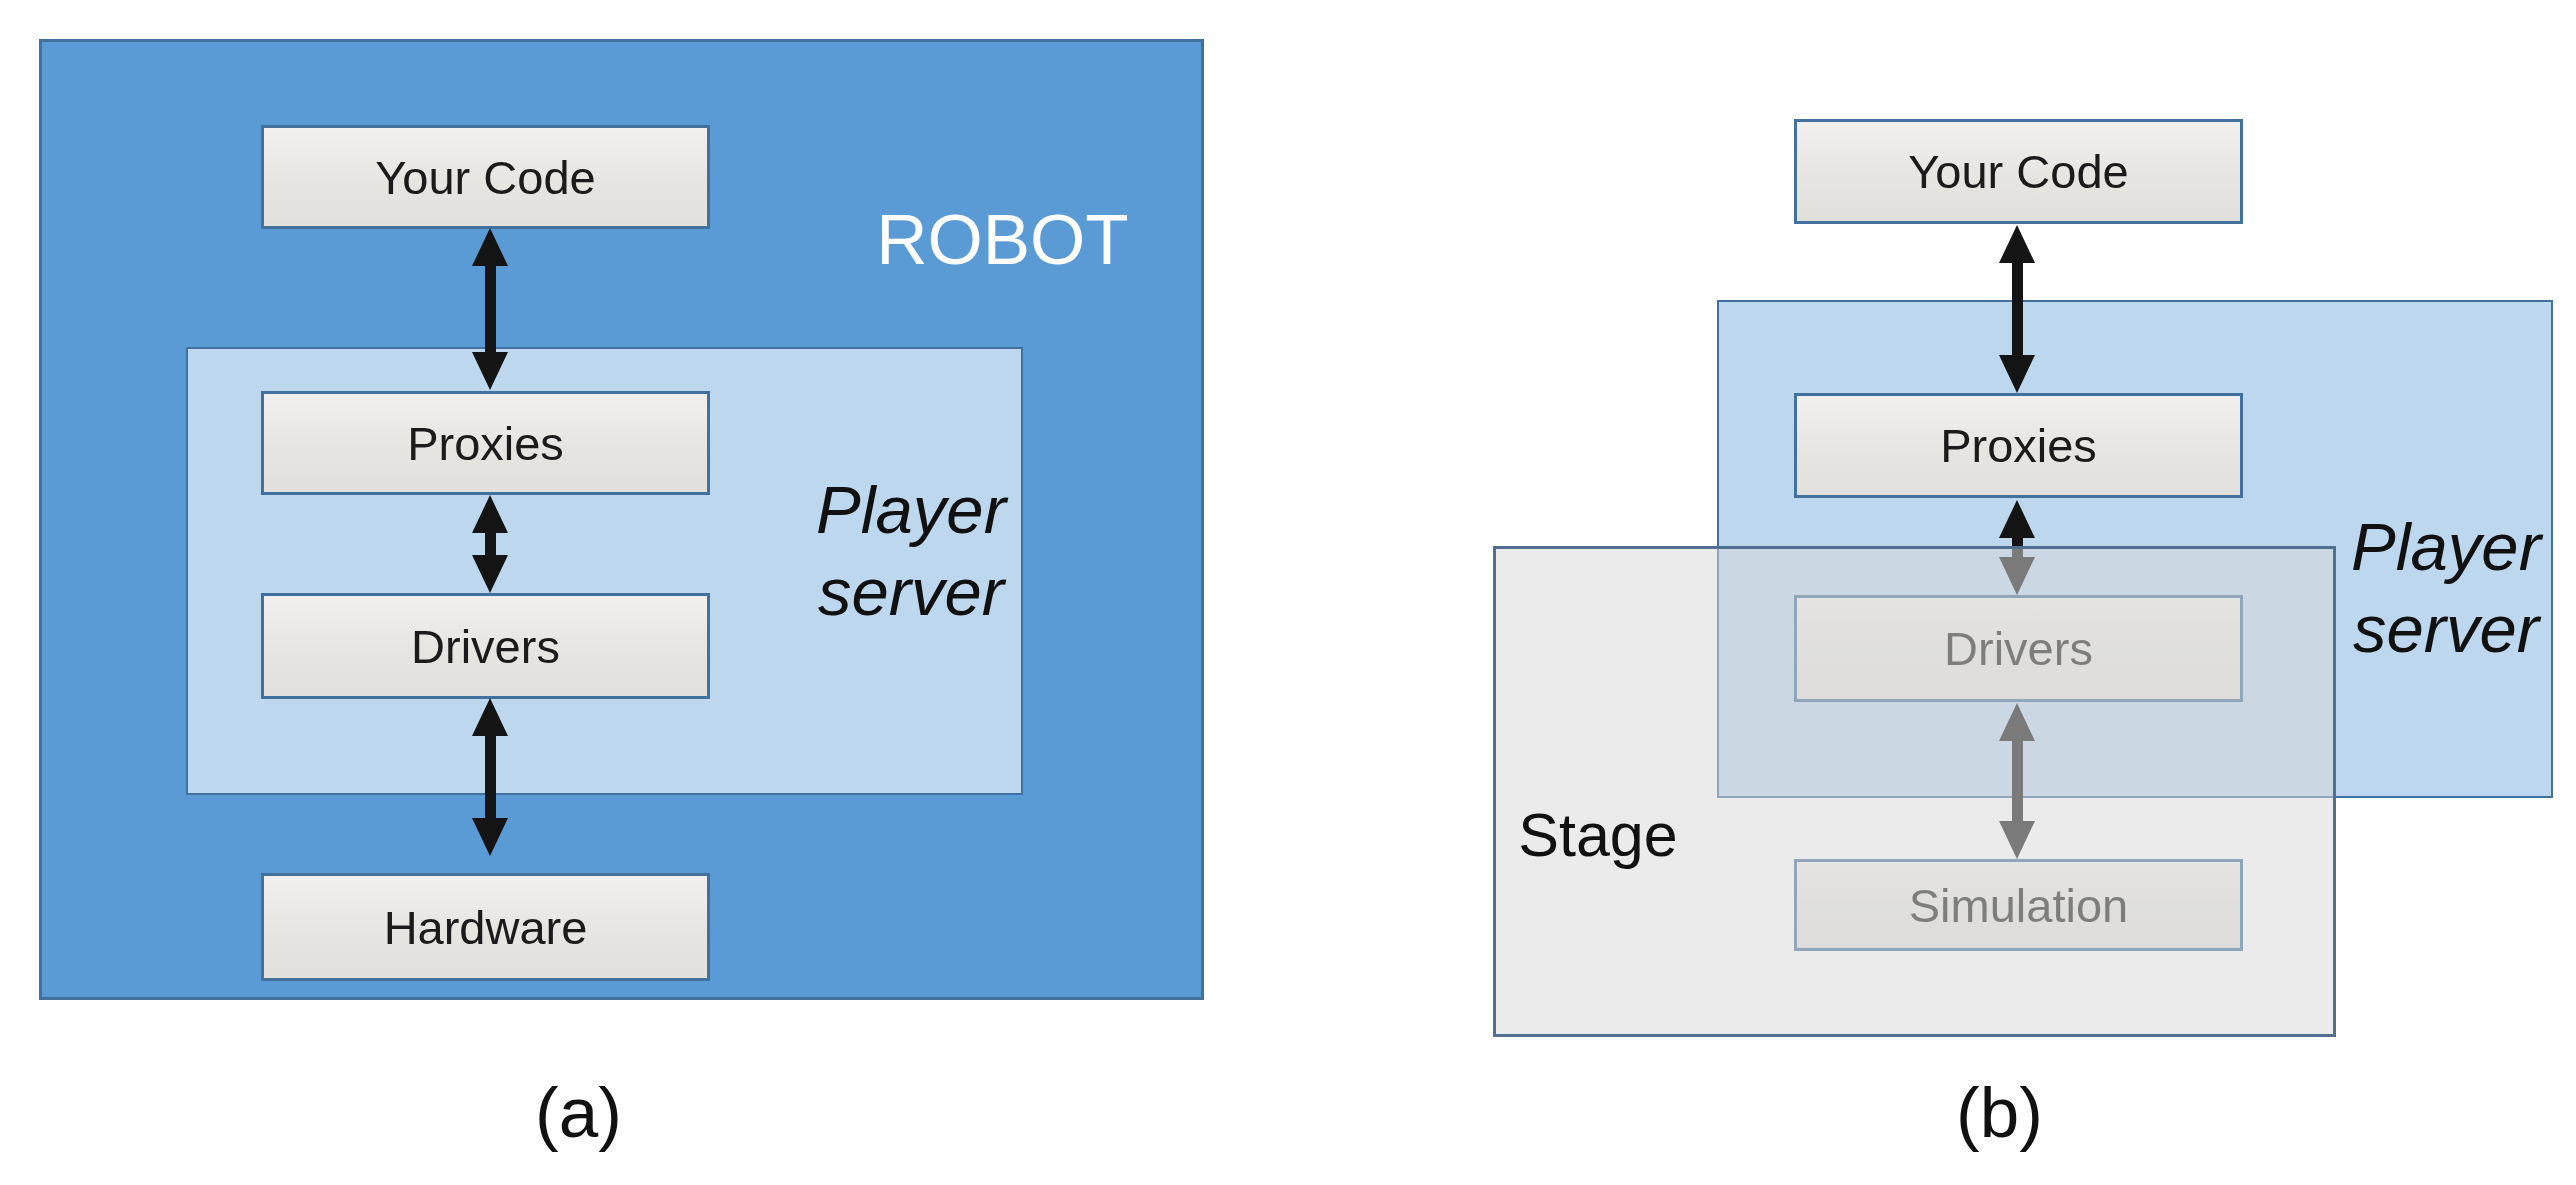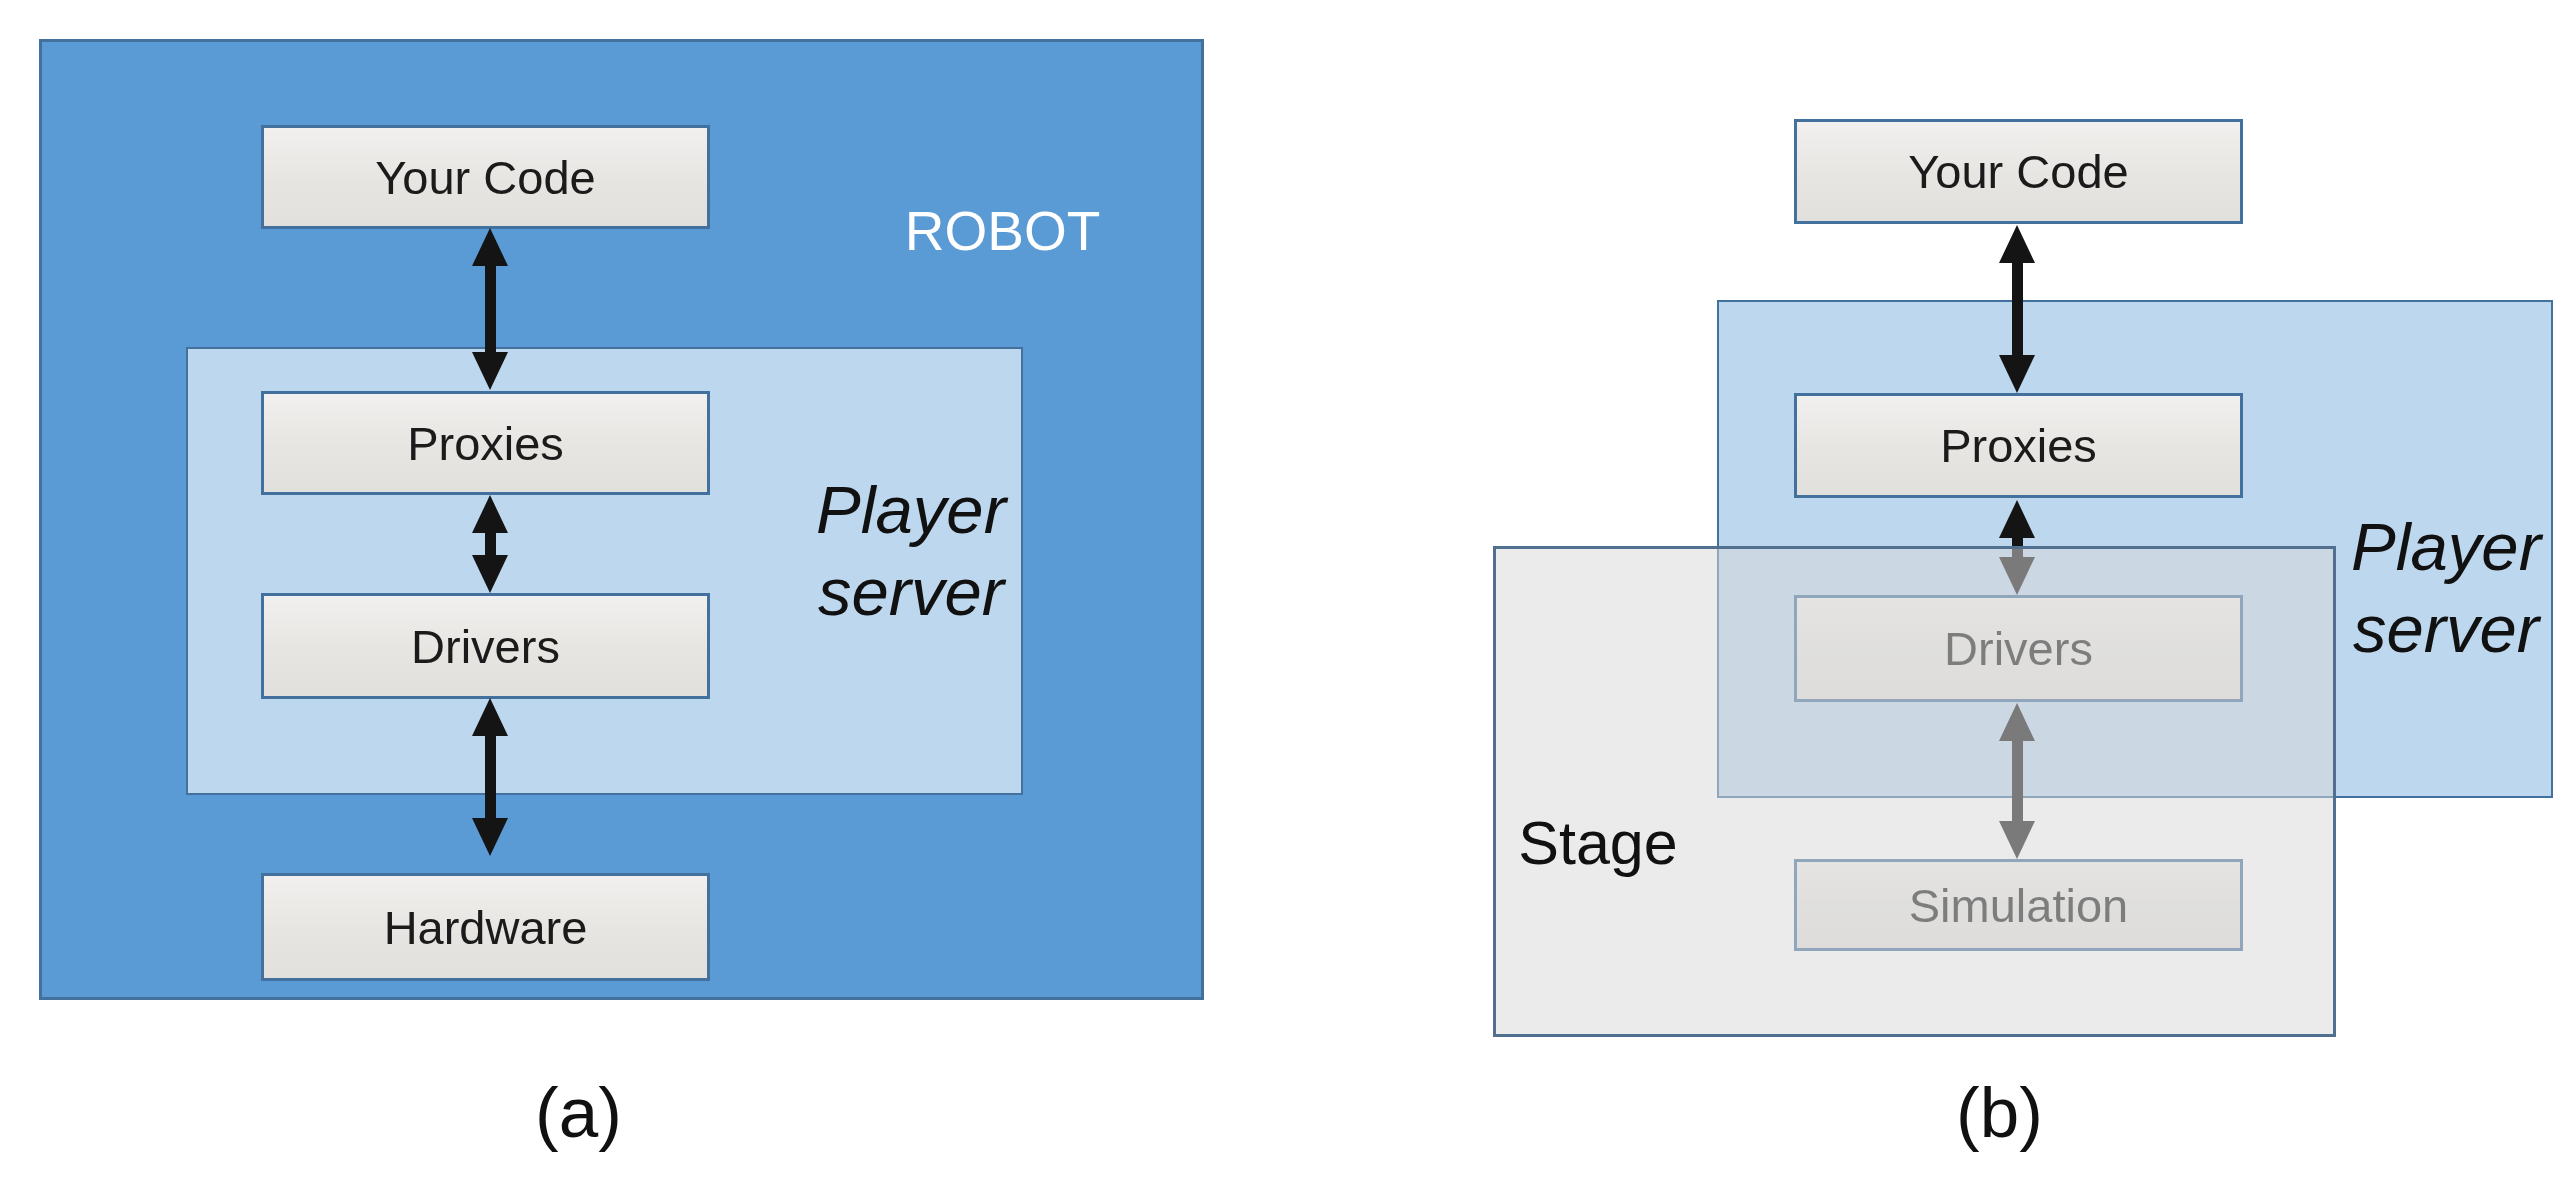--- a/index.html
+++ b/index.html
@@ -19,21 +19,21 @@
   
   .node {
     border:3.1px solid #41719C;
     background:linear-gradient(180deg,#F1F0EE 0%,#E7E5E2 55%,#E2E0DD 100%);
     display:flex; align-items:center; justify-content:center;
     font-size:47px; color:#1b1b1b; white-space:nowrap;
   }
 
   
   .area-label  { font-size:67px; line-height:1.22; text-align:center; color:#111;font-style:italic; }
-  .robot-label { font-size:55px; color:#ffffff; text-align:center; }
+  .robot-label { font-size:71px; color:#ffffff; text-align:center; }
   .stage-label { font-size:61px; color:#111; text-align:center; }
   .caption     { font-size:71px; color:#111; text-align:center; }
 
   
   .varrow { position:absolute; width:37px; }
   .varrow .shaft {
     position:absolute; left:13px; top:34px; bottom:34px; width:10.7px; background:#141414;
   }
   .varrow .head-up {
     position:absolute; top:0; left:0; width:0; height:0;
@@ -117,19 +117,19 @@
 
   <div class="varrow" style="left:1999px; top:703px; height:156px;">
     <div class="head-up"></div>
     <div class="shaft"></div>
     <div class="head-down"></div>
   </div>
 
   <div class="abs node" style="left:1794px; top:859px; width:449px; height:92px;">Simulation</div>
 
   <div class="abs stage-box" style="left:1493px; top:546px; width:843px; height:491px;">
-    <div class="abs stage-label" style="left:14px; top:251px; width:176px;margin-top:8px;">Stage</div>
+    <div class="abs stage-label" style="left:14px; top:251px; width:176px;">Stage</div>
   </div>
 
   <div class="abs caption" style="left:1923px; top:1072px; width:153px;">(b)</div>
 
 </div>
 
 
 </body></html>

